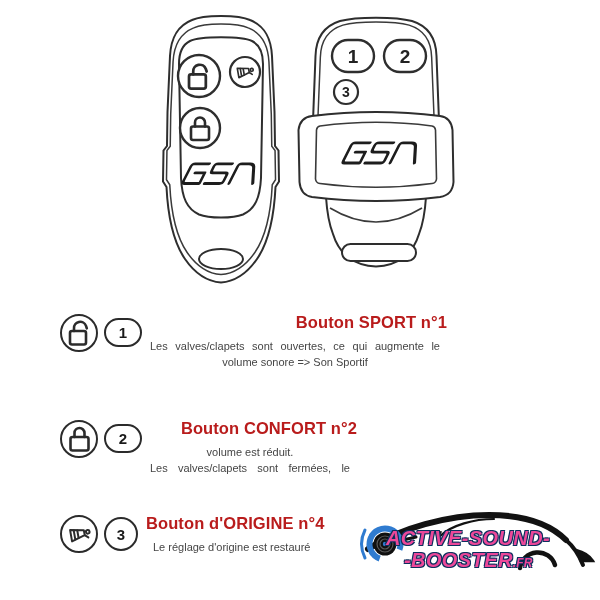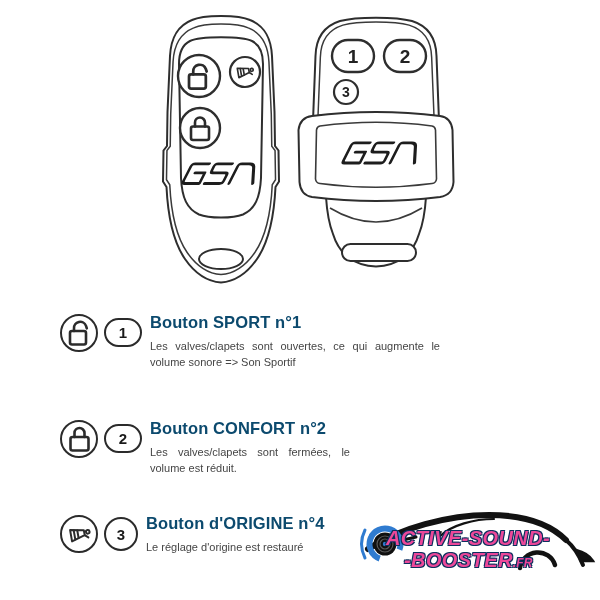--- a/index.html
+++ b/index.html
@@ -20,23 +20,23 @@
   
   .row{position:absolute;left:60px;display:flex;align-items:flex-start;}
   .iccircle{width:38px;height:38px;border:2.2px solid #2b2b2b;border-radius:50%;
             display:flex;align-items:center;justify-content:center;box-sizing:border-box;
             flex:0 0 auto;}
   .badge{box-sizing:border-box;border:2px solid #2b2b2b;display:flex;align-items:center;
          justify-content:center;font-weight:700;font-size:15px;color:#1a1a1a;flex:0 0 auto;}
   .badge.stadium{width:38px;height:29px;border-radius:15px;margin-left:6px;margin-top:4px;}
   .badge.circle {width:34px;height:34px;border-radius:50%;margin-left:6px;margin-top:2px;}
   .rowtext{margin-left:8px;}
-  .rowtext h3{margin:-1px 0 0 0;font-size:16.5px;font-weight:700;color:#0c4a6e;letter-spacing:0.1px;}
+  .rowtext h3{margin:-1px 0 0 0;font-size:16.5px;font-weight:700;color:#b91c1c;letter-spacing:0.1px;text-align:right;}
   .body{margin:6px 7px 0 0;font-size:11px;line-height:16px;color:#454545;}
-  .line{display:block;}
+  .line{display:block;text-align:center;}
   .line.j{text-align:justify;text-align-last:justify;}
   .w1{width:290px;}
   .w2{width:200px;}
 
   
   .brand{position:absolute;left:354px;top:492px;width:246px;height:106px;}
   .brand .car{position:absolute;left:0;top:0;}
   .brand .spk{position:absolute;left:2px;top:24px;}
   .btxt{position:absolute;left:32px;top:37px;font-style:italic;font-weight:700;
         color:#ec4899;letter-spacing:0.4px;
@@ -129,22 +129,22 @@
   <div class="row" style="top:420px">
     <span class="iccircle">
       <svg width="27" height="27" viewBox="-13 -13.5 26 27">
           <use href="#icon-lock"></use>
         </svg>
     </span>
     <span class="badge stadium">2</span>
     <div class="rowtext">
       <h3>Bouton CONFORT n°2</h3>
       <p class="body w2">
+        <span class="line">volume est réduit.</span>
         <span class="line j">Les valves/clapets sont fermées, le</span>
-        <span class="line">volume est réduit.</span>
       </p>
     </div>
   </div>
 
   <div class="row" style="top:515px">
     <span class="iccircle">
       <svg width="27" height="27" viewBox="-13 -13.5 26 27">
           <use href="#icon-horn"></use>
         </svg>
     </span>

